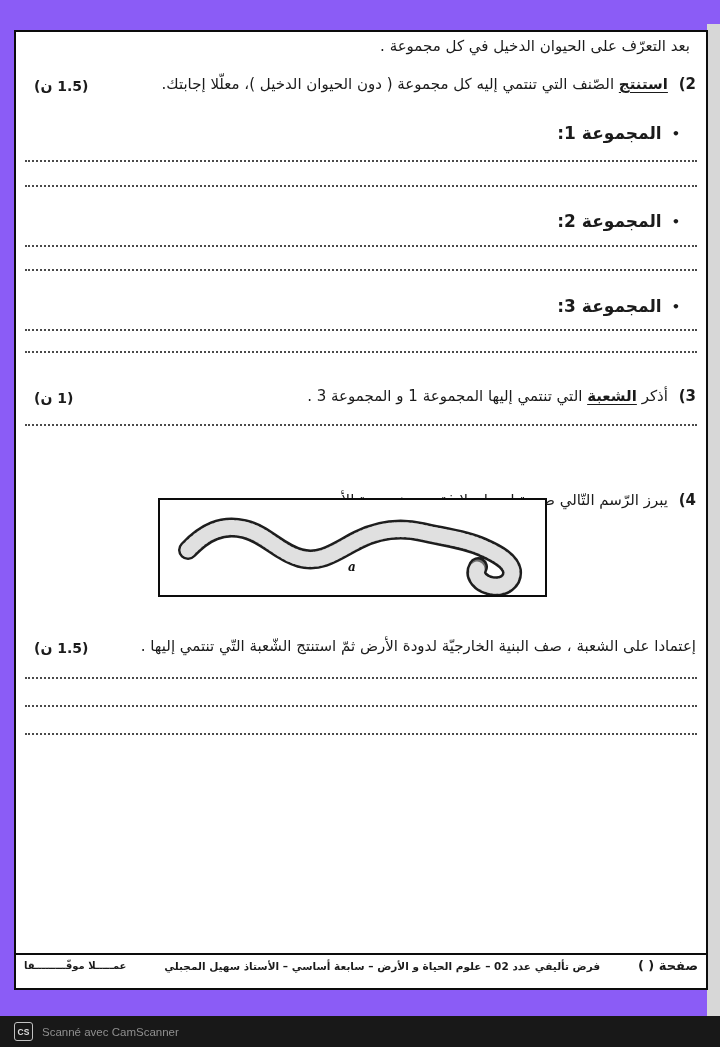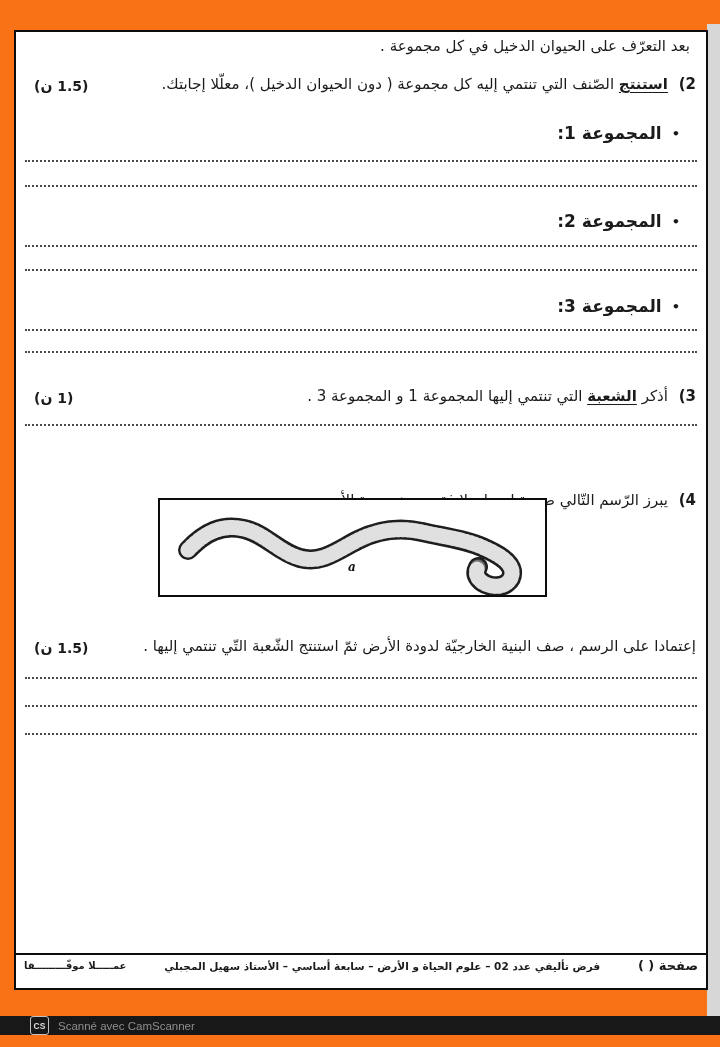--- a/index.html
+++ b/index.html
@@ -1,17 +1,17 @@
 <!DOCTYPE html>
 <html lang="ar"><head>
 <meta charset="utf-8">
 <style>
   html,body{margin:0;padding:0;}
   .page{
-    position:relative; width:720px; height:1047px; background:#f97316;
+    position:relative; width:720px; height:1047px; background:#8b5cf6;
     font-family:"DejaVu Sans", sans-serif; color:#1b1b1b; overflow:hidden;text-decoration:underline;
   }
   .scan-edge-right{
     position:absolute; top:24px; right:0; width:13px; height:994px;
     background:#d7d7d7;
   }
   .frame{
     position:absolute; left:14px; top:30px; width:690px; height:956px;
     border:2px solid #0c0c0c; background:#fff; direction:rtl;
   }
@@ -46,23 +46,23 @@
   }
   .footer-sep{ left:-2px; right:-2px; top:921px; border-top:2px solid #0c0c0c; }
   .footer-row{
     top:926px; left:8px; right:8px; display:flex;
     justify-content:space-between; align-items:center; gap:8px;
   }
   .f-page{font-size:13px; font-weight:bold; white-space:nowrap;}
   .f-center{font-size:10.5px; font-weight:bold; white-space:nowrap;}
   .f-wish{font-size:10px; font-weight:bold; white-space:nowrap;}
   .cam-bar{
-    position:absolute; left:0; right:0; top:1016px; height:19px;
+    position:absolute; left:0; right:0; top:1016px; height:31px;
     background:#181818; display:flex; align-items:center; gap:9px;
-    padding-left:30px; box-sizing:border-box;
+    padding-left:14px; box-sizing:border-box;
     font-family:"Liberation Sans", sans-serif;
   }
   .cs-logo{
     width:17px; height:17px; border:1.5px solid #c2c2c2; border-radius:3px;
     color:#dedede; font-size:8.5px; font-weight:bold;
     display:flex; align-items:center; justify-content:center;
   }
   .cam-text{color:#8f8f8f; font-size:11.5px;}
 </style>
 </head>
@@ -136,21 +136,21 @@
           <path d="M 28 50 C 45 32, 62 24, 84 29 C 106 34, 118 52, 140 58
                    C 162 64, 178 50, 198 40 C 218 30, 240 27, 262 32
                    C 284 37, 304 39, 322 47 C 338 54, 350 61, 352 71
                    C 353 81, 344 88, 332 86 C 321 84, 313 76, 318 67" stroke="#f4f4f4" stroke-width="15" stroke-dasharray="1.6 3" opacity="0.85"></path>
         </g>
       </svg>
       <div class="fig-label">a</div>
     </div>
 
     <div class="abs qrow" style="top:604px;">
-      <div>إعتمادا على الرسم ، صف البنية الخارجيّة لدودة الأرض ثمّ استنتج الشّعبة التّي تنتمي إليها .</div>
+      <div>إعتمادا على الشعبة ، صف البنية الخارجيّة لدودة الأرض ثمّ استنتج الشّعبة التّي تنتمي إليها .</div>
       <div class="marks">(1.5 ن)</div>
     </div>
     <div class="abs dotted" style="top:645px;"></div>
     <div class="abs dotted" style="top:673px;"></div>
     <div class="abs dotted" style="top:701px;"></div>
 
     <div class="abs footer-sep"></div>
     <div class="abs footer-row">
       <span class="f-page">صفحة (  )</span>
       <span class="f-center">فرض تأليفي  عدد 02 – علوم الحياة و الأرض – سابعة أساسي – الأستاذ سهيل المجبلي</span>

